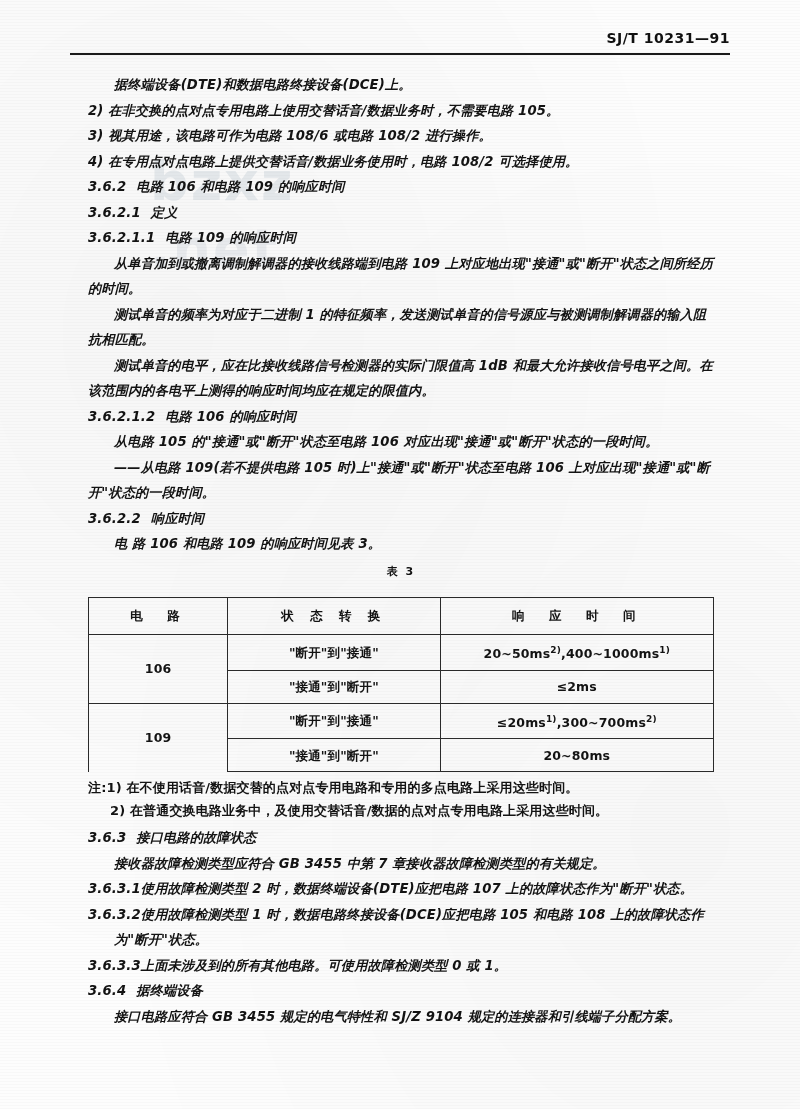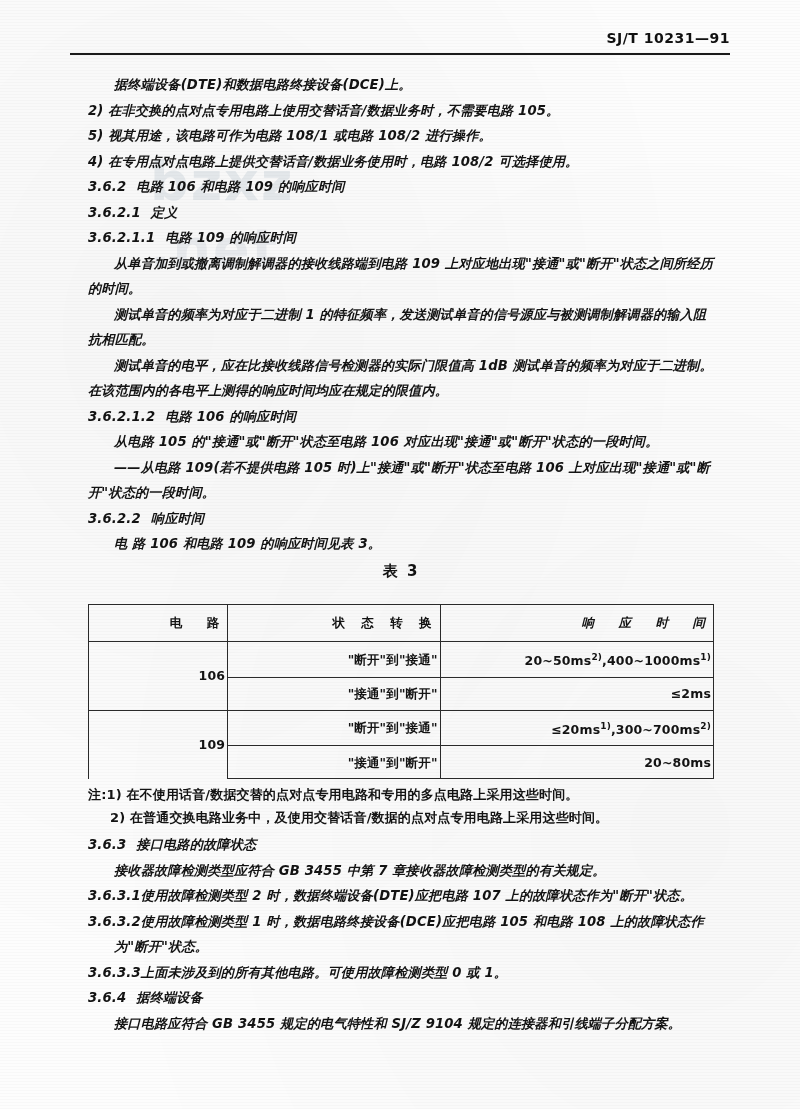--- a/index.html
+++ b/index.html
@@ -103,48 +103,48 @@
   .indent2 { padding-left: 26px; }      
   .para { text-indent: 26px; }
   .hang { padding-left: 26px; text-indent: -26px; }
   .sec { margin-top: 0; }
   .sec .num { margin-right: 10px; }
   .dash { text-indent: 26px; }
 
   
   .table-caption {
     text-align: center;
-    font-size: 15px;
+    font-size: 11px;
     font-weight: bold;
     margin-top: 2px;
-    margin-bottom: 20px;
+    margin-bottom: 13px;
     letter-spacing: 2px;
   }
   table.t3 {
     width: 100%;
     border-collapse: collapse;
     font-weight: bold;
     font-size: 12.5px;
     color: #131313;
     table-layout: fixed;
   }
   table.t3 th, table.t3 td {
     border: 1px solid #2a2a2a;
-    text-align: right;
+    text-align: center;
     vertical-align: middle;
     padding: 3px 2px;
   }
   table.t3 thead th {
     height: 30px;
     letter-spacing: 6px;
     font-weight: bold;
   }
   table.t3 .c-circuit { width: 22%; }
   table.t3 .c-trans   { width: 34%; }
-  table.t3 .c-time    { width: 44%; font-style: italic; }
+  table.t3 .c-time    { width: 44%; }
   table.t3 td.cellrow { height: 26px; }
   table.t3 td.merge { border-bottom: none; }
   sup { font-size: 9px; vertical-align: super; font-weight: bold; }
 
   .notes {
     margin-top: 4px;
     font-size: 13px;
     line-height: 23px;
     font-weight: bold;
   }
@@ -166,34 +166,34 @@
   <div class="page-header">
     <div class="std-no">SJ/T 10231—91</div>
     <div class="rule"></div>
   </div>
 
   <div class="content">
 
     <p class="ln indent2">据终端设备(DTE)和数据电路终接设备(DCE)上。</p>
 
     <p class="ln hang indent1">2) 在非交换的点对点专用电路上使用交替话音/数据业务时，不需要电路 105。</p>
-    <p class="ln hang indent1">5) 视其用途，该电路可作为电路 108/1 或电路 108/2 进行操作。</p>
+    <p class="ln hang indent1">3) 视其用途，该电路可作为电路 108/6 或电路 108/2 进行操作。</p>
     <p class="ln hang indent1">4) 在专用点对点电路上提供交替话音/数据业务使用时，电路 108/2 可选择使用。</p>
 
     <p class="ln sec"><span class="num">3.6.2</span><span>电路 106 和电路 109 的响应时间</span></p>
 
     <p class="ln sec"><span class="num">3.6.2.1</span><span>定义</span></p>
 
     <p class="ln sec"><span class="num">3.6.2.1.1</span><span>电路 109 的响应时间</span></p>
 
     <p class="para">从单音加到或撤离调制解调器的接收线路端到电路 109 上对应地出现"接通"或"断开"状态之间所经历的时间。</p>
 
     <p class="para">测试单音的频率为对应于二进制 1 的特征频率，发送测试单音的信号源应与被测调制解调器的输入阻抗相匹配。</p>
 
-    <p class="para">测试单音的电平，应在比接收线路信号检测器的实际门限值高 1dB 测试单音的频率为对应于二进制。在该范围内的各电平上测得的响应时间均应在规定的限值内。</p>
+    <p class="para">测试单音的电平，应在比接收线路信号检测器的实际门限值高 1dB 和最大允许接收信号电平之间。在该范围内的各电平上测得的响应时间均应在规定的限值内。</p>
 
     <p class="ln sec"><span class="num">3.6.2.1.2</span><span>电路 106 的响应时间</span></p>
 
     <p class="para">从电路 105 的"接通"或"断开"状态至电路 106 对应出现"接通"或"断开"状态的一段时间。</p>
 
     <p class="dash">——从电路 109(若不提供电路 105 时)上"接通"或"断开"状态至电路 106 上对应出现"接通"或"断开"状态的一段时间。</p>
 
     <p class="ln sec"><span class="num">3.6.2.2</span><span>响应时间</span></p>
 
     <p class="para">电 路 106 和电路 109 的响应时间见表 3。</p>

